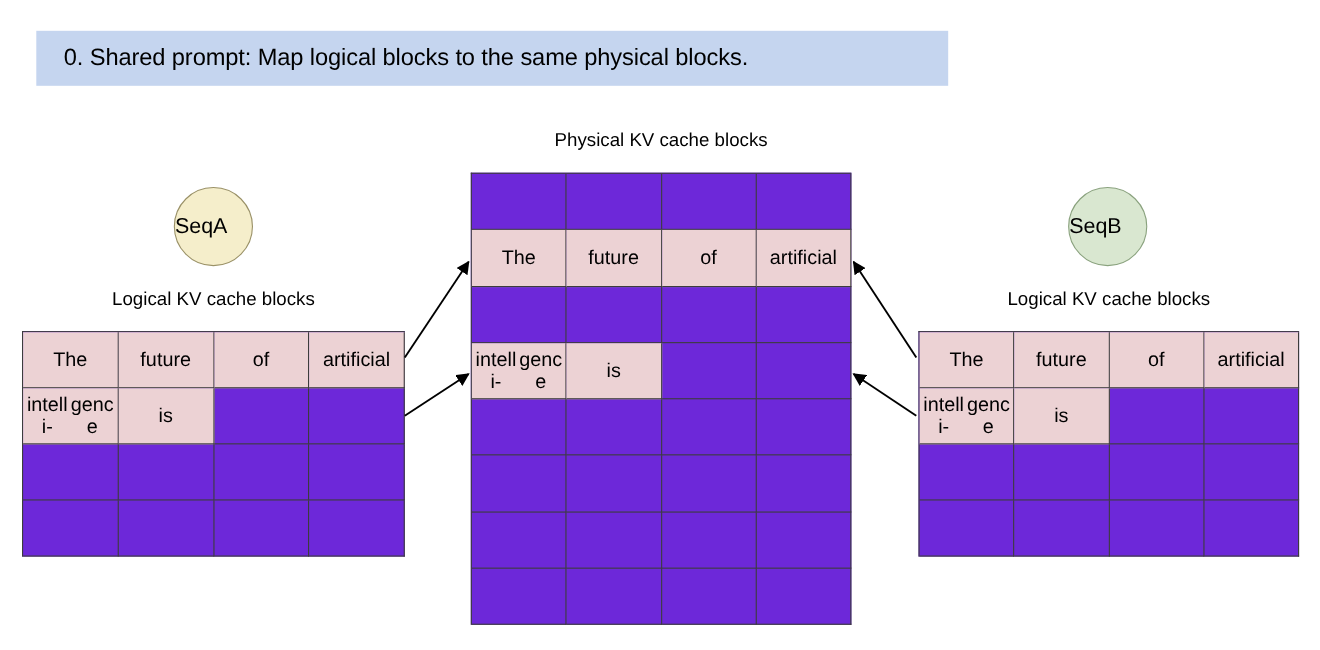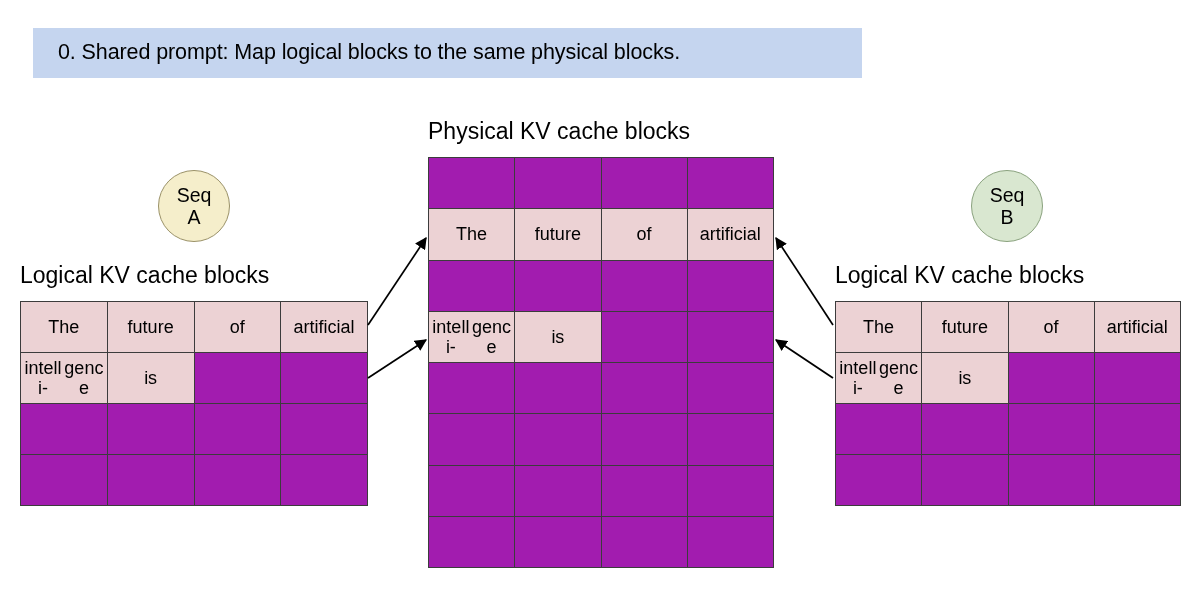--- a/index.html
+++ b/index.html
@@ -32,54 +32,53 @@
   #banner-text {
     font-size: 21.5px;
     line-height: 1.1;
     letter-spacing: -0.1px;
     white-space: nowrap;
   }
 
   
   .caption {
     position: absolute;
-    font-size: 23px;
-    text-align: left;
+    font-size: 17px;
+    text-align: center;
     white-space: nowrap;
   }
   #caption-physical { left: 428px; top: 118px; width: 346px; }
   #caption-left     { left: 20px;  top: 262px; width: 348px; }
   #caption-right    { left: 835px; top: 262px; width: 346px; }
 
   
   .seq-bubble {
     position: absolute;
     width: 72px;
     height: 72px;
     border-radius: 50%;
     border: 1.4px solid #7f7f6e;
     display: flex;
-    flex-direction: column;
+    flex-direction: row;
     align-items: center;
-    justify-content: center;
     font-size: 19.5px;
     line-height: 1.13;
     box-sizing: border-box;
   }
   #seq-a { left: 158px; top: 170px; background: #f5eecb; border-color: #9a9167; }
   #seq-b { left: 971px; top: 170px; background: #d9e7d0; border-color: #8aa27e; }
 
   
   .grid {
     position: absolute;
     display: grid;
     border-top: 1.6px solid #3c3c3c;
     border-left: 1.6px solid #3c3c3c;
     box-sizing: border-box;
-    background: #a21caf;
+    background: #6d28d9;
   }
   .cell {
     border-right: 1.6px solid #3c3c3c;
     border-bottom: 1.6px solid #3c3c3c;
     box-sizing: border-box;
     display: flex;
     align-items: center;
     justify-content: center;
     text-align: center;
     font-size: 18px;

